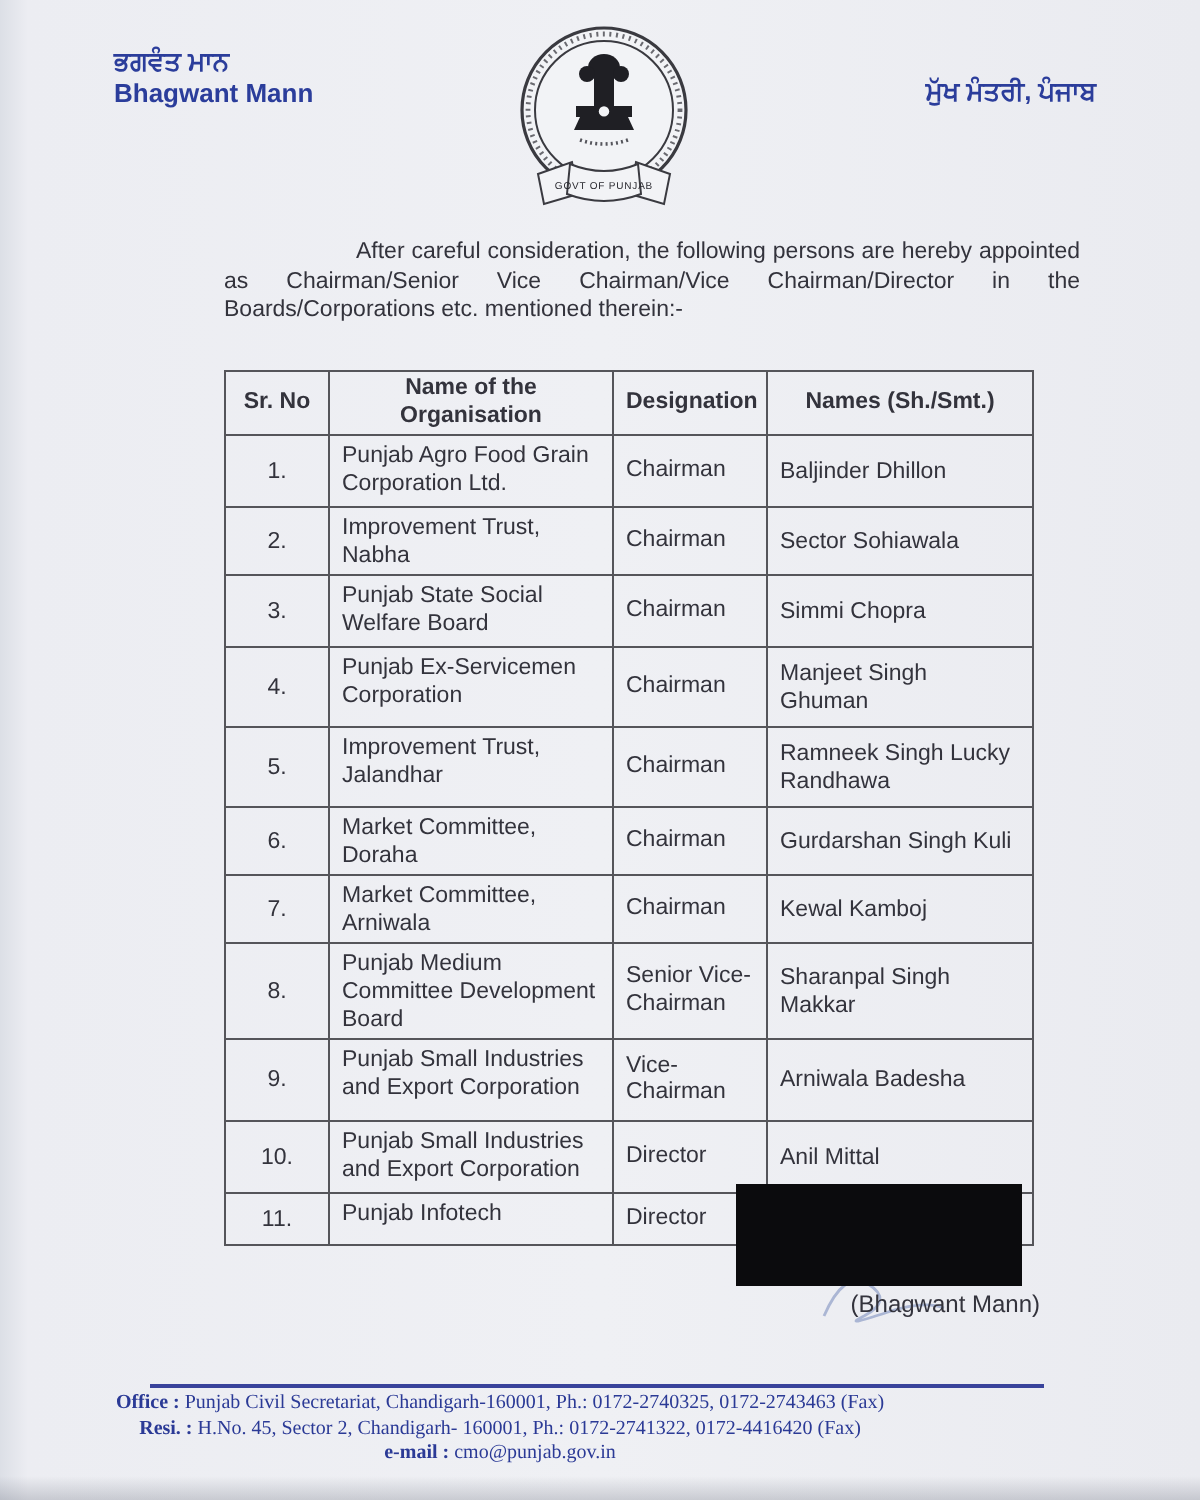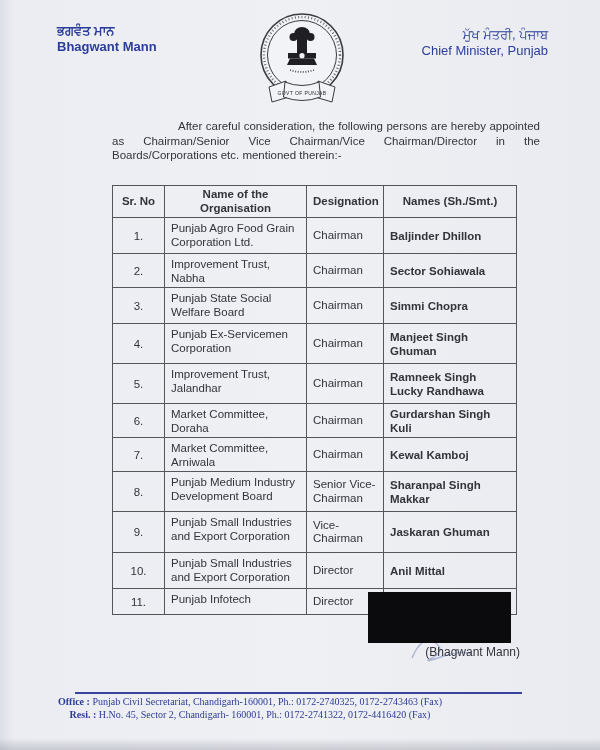--- a/index.html
+++ b/index.html
@@ -11,41 +11,41 @@
     color:#2e2e36;
     overflow:hidden;
   }
   .page::after{
     content:"";position:absolute;left:0;right:0;bottom:0;height:12px;
     background:linear-gradient(180deg,rgba(0,0,0,0) 0,rgba(90,95,110,.25) 100%);
     pointer-events:none;
   }
   
   .hdr-left{position:absolute;left:57px;top:23px;color:#2b3d9b;font-weight:bold;line-height:16px;font-size:13px;}
-  .hdr-right{position:absolute;right:52px;top:27px;color:#2b3d9b;font-weight:normal;line-height:16px;font-size:13px;text-align:right;}
+  .hdr-right{position:absolute;right:52px;top:38px;color:#2b3d9b;font-weight:bold;line-height:16px;font-size:13px;text-align:left;}
   .emblem{position:absolute;left:256px;top:10px;}
   
   .intro{
     position:absolute;left:112px;top:119px;width:428px;
     font-size:11.5px;line-height:14.6px;margin:0;
     text-align:justify;text-indent:66px;color:#33333c;
   }
   
   table.appt{
     position:absolute;left:112px;top:185px;width:404px;
     border-collapse:collapse;table-layout:fixed;
     font-size:11.5px;color:#33333c;
   }
   .appt th,.appt td{border:1px solid #55555a;padding:2px 6px;overflow:hidden;}
   .appt th{font-weight:bold;text-align:center;vertical-align:middle;line-height:13.5px;}
   .appt thead tr{height:32px;margin-top:16px;}
   .appt td.c-sr{text-align:center;vertical-align:middle;}
   .appt td.c-org{vertical-align:top;line-height:14px;padding-top:3px;}
   .appt td.c-des{vertical-align:middle;line-height:13.5px;}
-  .appt td.c-name{vertical-align:middle;line-height:14px;font-weight:bold;}
+  .appt td.c-name{vertical-align:middle;line-height:14px;}
   .appt tbody tr:nth-child(1){height:36px;}
   .appt tbody tr:nth-child(2){height:26px;}
   .appt tbody tr:nth-child(3){height:36px;}
   .appt tbody tr:nth-child(4){height:40px;}
   .appt tbody tr:nth-child(5){height:40px;}
   .appt tbody tr:nth-child(6){height:26px;}
   .appt tbody tr:nth-child(7){height:26px;}
   .appt tbody tr:nth-child(8){height:40px;}
   .appt tbody tr:nth-child(9){height:41px;}
   .appt tbody tr:nth-child(10){height:36px;margin-top:41px;}
@@ -91,21 +91,20 @@
     <g stroke="#3a3a40" stroke-width="1">
       <polygon points="13,77 30,71 33,87 16,92" fill="#f2f3f6"></polygon>
       <polygon points="79,77 62,71 59,87 76,92" fill="#f2f3f6"></polygon>
       <path d="M29 72 Q46 79 63 72 L64.5 87 Q46 94 27.5 87 Z" fill="#f2f3f6"></path>
     </g>
     <text x="46" y="84.5" text-anchor="middle" font-size="5" letter-spacing="0.4" fill="#2a2a30">GOVT OF PUNJAB</text>
   </svg>
 
   <div class="hdr-right">
     <div>ਮੁੱਖ ਮੰਤਰੀ, ਪੰਜਾਬ</div>
-    <div>Chief Minister, Punjab</div>
   </div>
 
   <p class="intro">After careful consideration, the following persons are hereby appointed as Chairman/Senior Vice Chairman/Vice Chairman/Director in the Boards/Corporations etc. mentioned therein:-</p>
 
   <table class="appt">
     <colgroup>
       <col style="width:52px">
         <col style="width:142px">
         <col style="width:77px">
         <col style="width:133px">
@@ -156,29 +155,29 @@
       <td class="c-name">Gurdarshan Singh Kuli</td>
     </tr>
         <tr>
       <td class="c-sr">7.</td>
       <td class="c-org">Market Committee, Arniwala</td>
       <td class="c-des">Chairman</td>
       <td class="c-name">Kewal Kamboj</td>
     </tr>
         <tr>
       <td class="c-sr">8.</td>
-      <td class="c-org">Punjab Medium Industry Development Board</td>
+      <td class="c-org">Punjab Medium Committee Development Board</td>
       <td class="c-des">Senior Vice-Chairman</td>
       <td class="c-name">Sharanpal Singh Makkar</td>
     </tr>
         <tr>
       <td class="c-sr">9.</td>
       <td class="c-org">Punjab Small Industries and Export Corporation</td>
       <td class="c-des">Vice-Chairman</td>
-      <td class="c-name">Jaskaran Ghuman</td>
+      <td class="c-name">Arniwala Badesha</td>
     </tr>
         <tr>
       <td class="c-sr">10.</td>
       <td class="c-org">Punjab Small Industries and Export Corporation</td>
       <td class="c-des">Director</td>
       <td class="c-name">Anil Mittal</td>
     </tr>
         <tr>
       <td class="c-sr">11.</td>
       <td class="c-org">Punjab Infotech</td>
@@ -191,15 +190,16 @@
   <svg class="sig-squiggle" width="95" height="85" viewBox="0 0 95 85">
     <path d="M20 78 Q30 55 42 62 Q55 70 40 78 Q28 84 52 76 Q70 70 80 74" fill="none" stroke="#9aa8cc" stroke-width="1.4" opacity="0.8"></path>
   </svg>
   <div class="redaction"></div>
   <div class="sig-caption">(Bhagwant Mann)</div>
 
   <div class="footer-rule"></div>
   <div class="footer-lines">
     <div><b>Office :</b><span> Punjab Civil Secretariat, Chandigarh-160001, Ph.: 0172-2740325, 0172-2743463 (Fax)</span></div>
     <div><b>Resi. :</b><span> H.No. 45, Sector 2, Chandigarh- 160001, Ph.: 0172-2741322, 0172-4416420 (Fax)</span></div>
+    <div><b>e-mail :</b><span> cmo@punjab.gov.in</span></div>
   </div>
 
 </div>
 
 </body></html>

